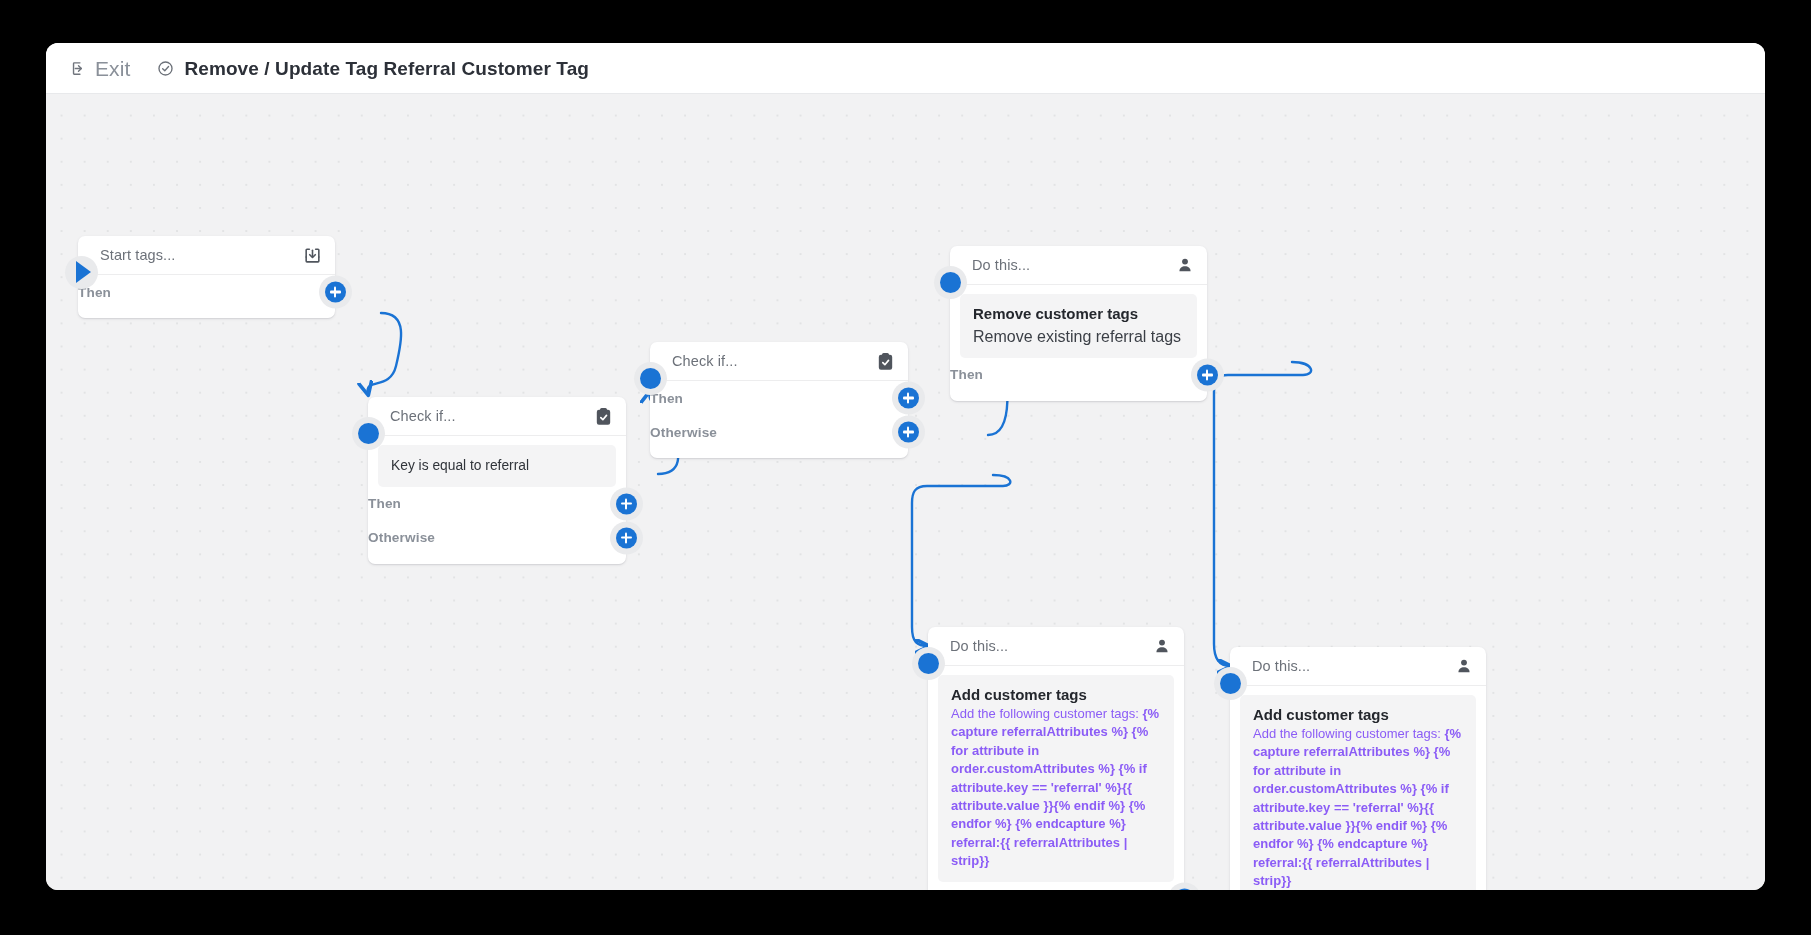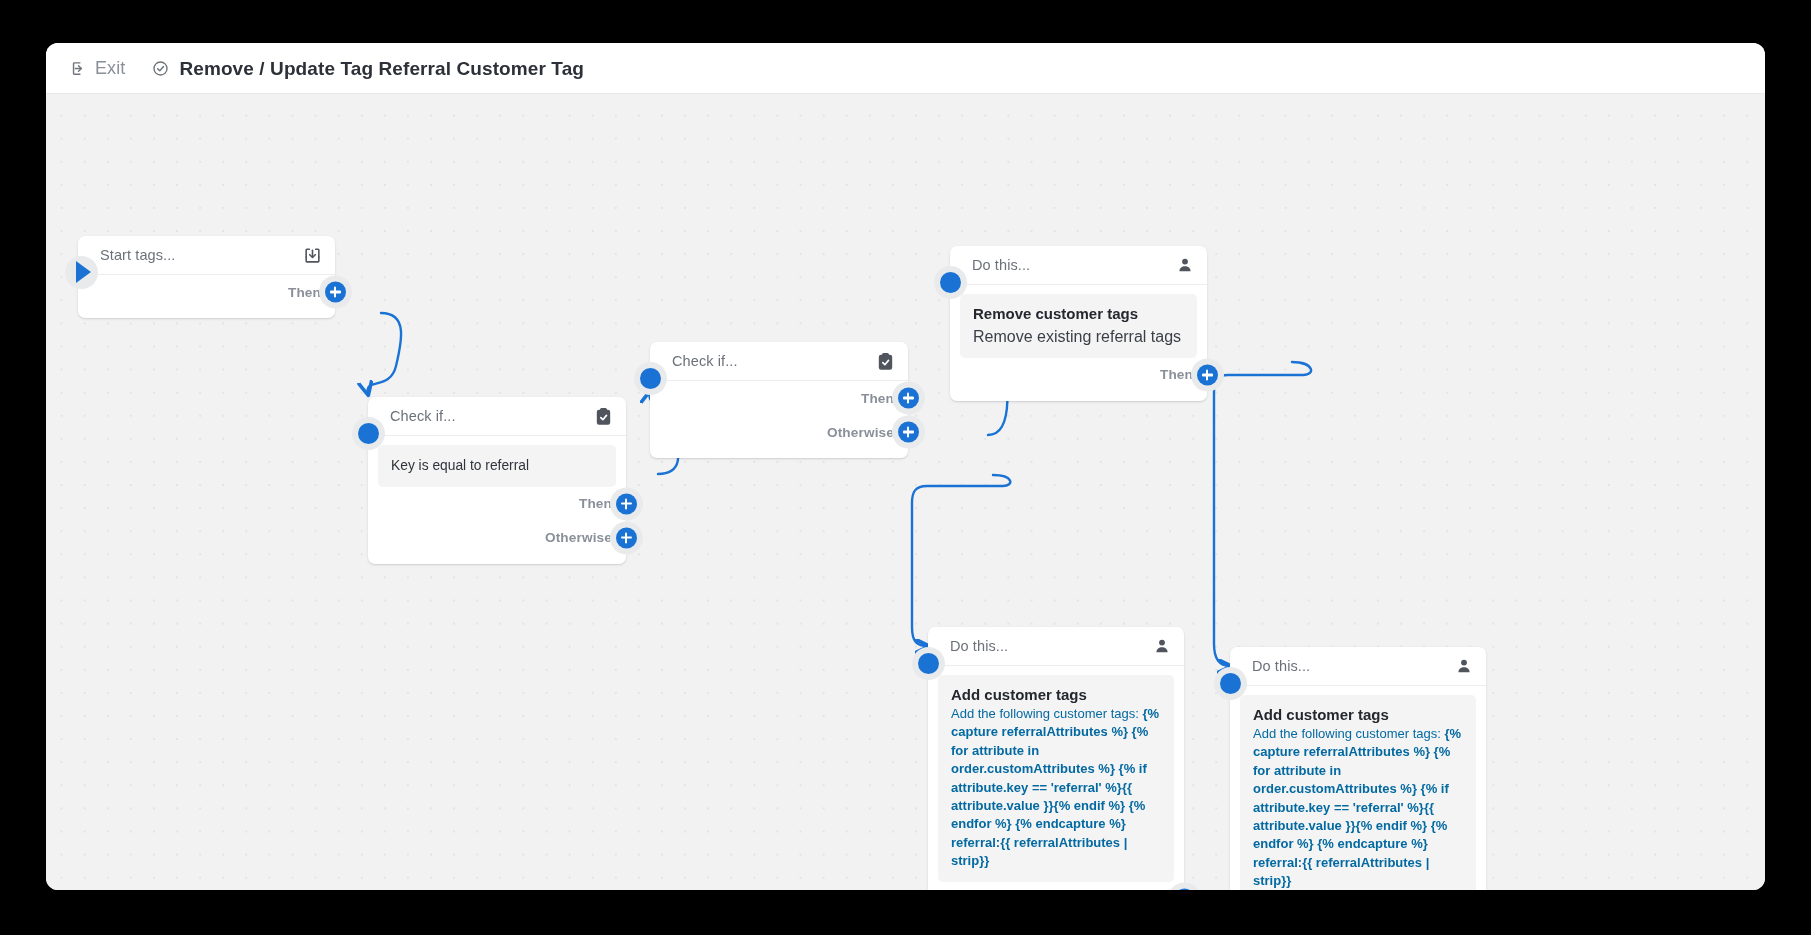--- a/index.html
+++ b/index.html
@@ -38,21 +38,21 @@
     height: 1px;
     background: #e8e9eb;
   }
   .exit-btn {
     display: flex; align-items: center; gap: 8px;
     padding: 4px 6px;
     cursor: pointer;
     border-radius: 4px;
   }
   .exit-label {
-    font-size: 18px;
+    font-size: 21px;
     color: #8a9099;
     letter-spacing: .1px;
   }
   .ico { display: inline-flex; align-items: center; justify-content: center; }
   .title-group {
     display: flex; align-items: center; gap: 10px;
     margin-left: 12px;
   }
   .flow-title {
     font-size: 19px;
@@ -117,30 +117,30 @@
     line-height: 1.32;
     margin-top: 2px;
   }
   .body-plain {
     font-size: 13.8px;
     color: #30343a;
     line-height: 1.42;
   }
   .liquid {
     font-size: 13px;
-    color: #0369a1;
+    color: #8b5cf6;
     line-height: 1.42;
     font-weight: bold;
     word-break: break-word;
   }
   .liquid .lead { font-weight: normal; }
   .branch-row {
     display: flex;
     align-items: center;
-    justify-content: flex-end;
+    justify-content: flex-start;
     height: 34px;
     padding-right: 4px;
     position: relative;
   }
   .branch-label {
     font-size: 13.6px;
     font-weight: bold;
     color: #8a9099;
     letter-spacing: .15px;
     margin-right: 10px;

